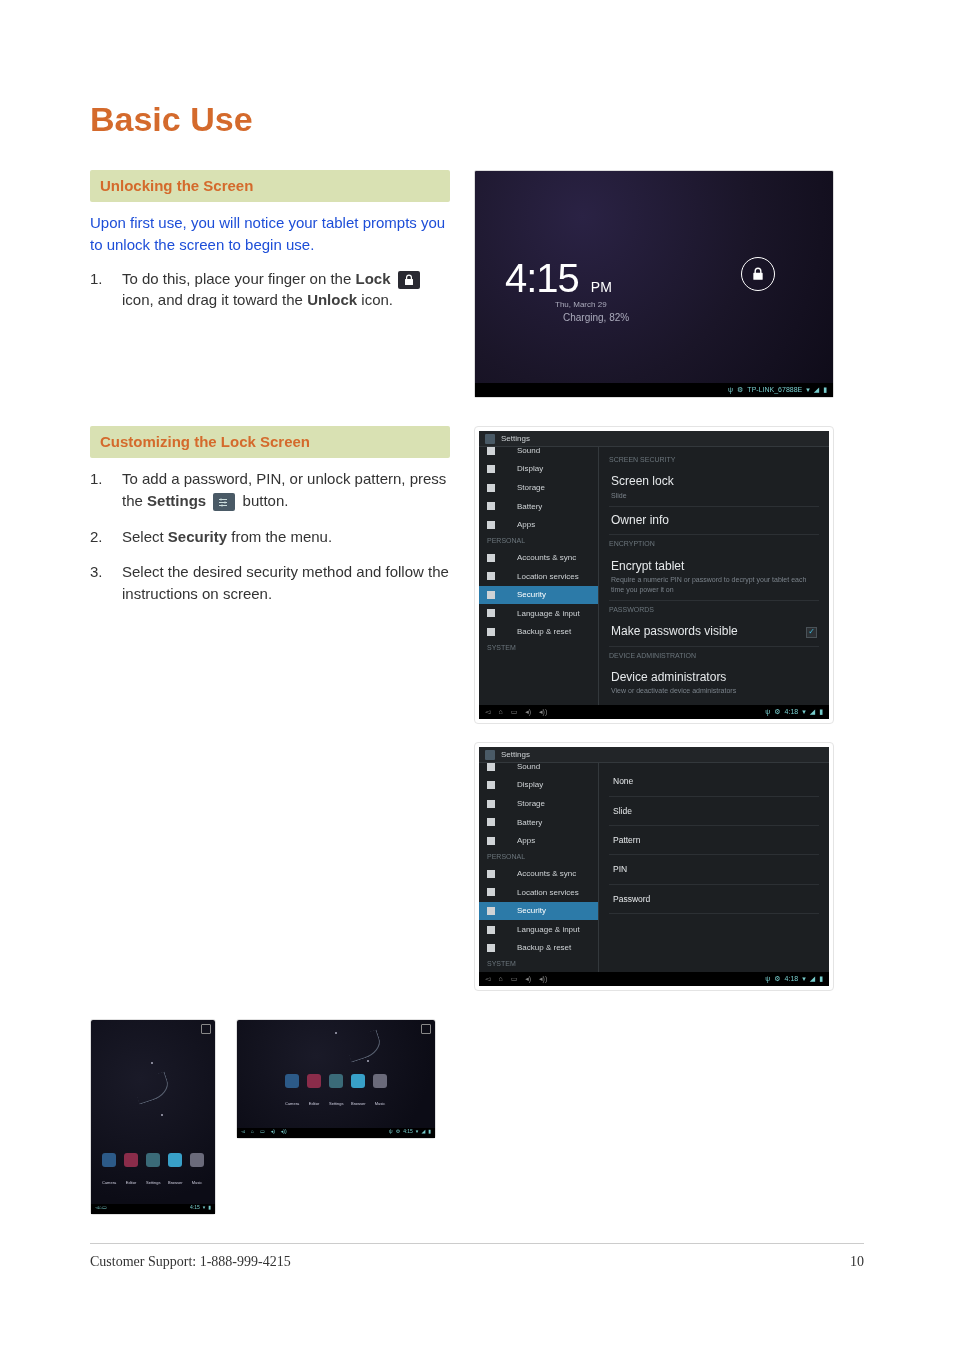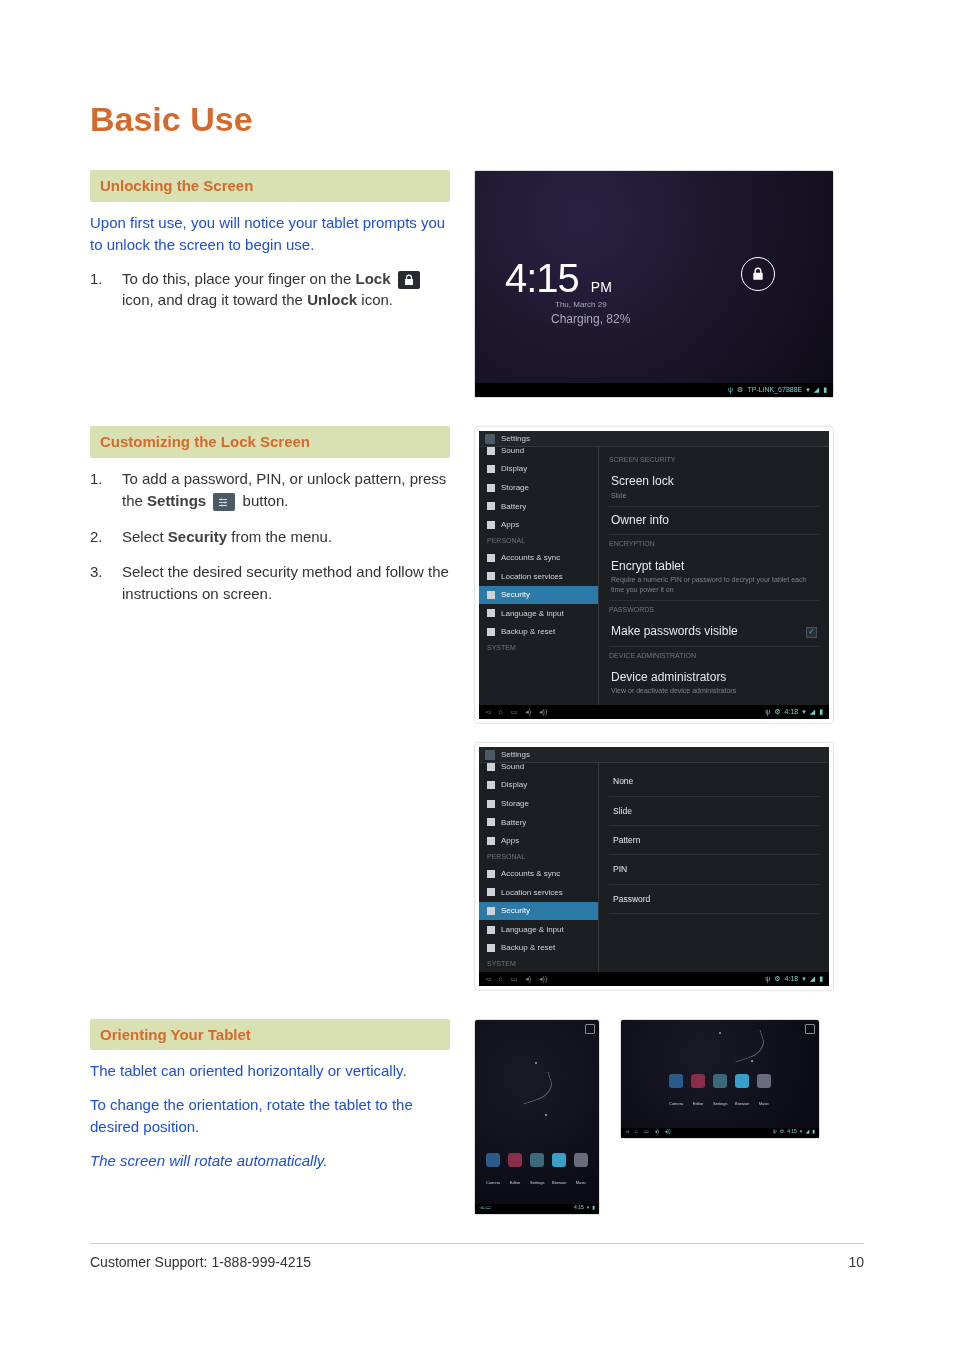--- a/index.html
+++ b/index.html
@@ -11,41 +11,41 @@
   .right-col { flex: 1; }
   p { color: #1d4ed8; margin-bottom: 12px; }
   ol { list-style: none; padding-left: 0; }
   ol li { display: flex; margin-bottom: 14px; }
   .li-num { width: 32px; flex: 0 0 32px; }
   .li-body { flex: 1; }
   .kw { color: #404040; font-weight: 700; }
   .inline-icon { display: inline-flex; align-items: center; justify-content: center; width: 22px; height: 18px; background: #2a2a32; border-radius: 2px; vertical-align: middle; margin: 0 3px; }
   .inline-icon.sett { background: #4a5a66; }
   .italic { font-style: italic; }
-  .footer { display: flex; justify-content: space-between; border-top: 1px solid #ccc; margin-top: 28px; padding-top: 8px; font-size: 14px; color: #333; }
+  .footer { display: flex; justify-content: space-between; border-top: 1px solid #ccc; margin-top: 28px; padding-top: 8px; font-size: 14px; color: #333; font-family: Liberation Serif, serif; }
 
   
   .lockscreen { width: 360px; height: 228px; background: radial-gradient(circle at 30% 20%, #2a2244 0%, #1a1528 55%, #0e0b18 100%); border: 1px solid #ddd; border-radius: 2px; position: relative; color: #fff; }
   .ls-time { position: absolute; left: 30px; top: 78px; font-family: "Segoe UI Light", Arial; }
   .ls-time .big { font-size: 40px; font-weight: 200; letter-spacing: -1px; display: inline; }
   .ls-time .ampm { font-size: 14px; margin-left: 12px; }
   .ls-date { position: absolute; left: 80px; top: 128px; font-size: 8px; color: #aab; }
-  .ls-charge { position: absolute; left: 76px; top: 140px; font-size: 12px; color: #aab; text-align: right; }
+  .ls-charge { position: absolute; left: 88px; top: 140px; font-size: 10px; color: #aab; text-align: right; }
   .ls-ring { position: absolute; right: 58px; top: 86px; width: 34px; height: 34px; border: 1.5px solid #fff; border-radius: 50%; display: flex; align-items: center; justify-content: center; }
   .ls-bar { position: absolute; bottom: 0; left: 0; right: 0; height: 14px; background: #000; display: flex; align-items: center; justify-content: flex-end; padding: 0 6px; gap: 4px; font-size: 7px; color: #7cc; }
 
   
   .settingsbox { width: 360px; border: 1px solid #e4e4e4; border-radius: 4px; padding: 4px; background: #fff; }
   .settings { background: #1c1f22; color: #cfd3d6; font-size: 8px; position: relative; }
   .settings-head { display: flex; align-items: center; gap: 6px; height: 16px; padding: 0 6px; background: #222528; border-bottom: 1px solid #33383c; }
   .settings-head .hicon { width: 10px; height: 10px; background: #4a5a66; border-radius: 1px; }
   .settings-body { display: flex; min-height: 188px; }
   .s-left { width: 120px; border-right: 1px solid #33383c; }
   .s-left .cat { padding: 2px 8px; color: #6b757c; font-size: 7px; text-transform: uppercase; }
-  .s-left .item { display: flex; align-items: center; gap: 6px; padding: 3.5px 8px; color: #cfd3d6; }
+  .s-left .item { display: flex; align-items: center; gap: 22px; padding: 3.5px 8px; color: #cfd3d6; }
   .s-left .item.sel { background: #2c7aa8; color: #fff; }
   .s-left .micon { width: 8px; height: 8px; display: inline-block; background: #cfd3d6; }
   .s-right { flex: 1; padding: 4px 10px; }
   .s-right .hdr { color: #6b757c; font-size: 7px; margin: 4px 0 3px; text-transform: uppercase; }
   .s-right .opt { padding: 5px 2px; border-bottom: 1px solid #2c3034; }
   .s-right .opt .t1 { color: #e6e9eb; font-size: 12px; }
   .s-right .opt .t2 { color: #7a828a; font-size: 7px; }
   .s-right .opt.chk { display: flex; justify-content: space-between; align-items: center; }
   .chkbox { width: 11px; height: 11px; border: 1px solid #4a5258; background: #2c3034; display: flex; align-items: center; justify-content: center; color: #3fb8d8; font-size: 8px; }
   .navbar { height: 14px; background: #000; display: flex; align-items: center; justify-content: space-between; padding: 0 6px; color: #7cc; font-size: 7px; }
@@ -332,26 +332,20 @@
             <span>◢</span>
             <span>▮</span>
           </div>
         </div>
       </div>
     </div>
   </div>
 </div>
 
 <div class="row" style="margin-top:10px">
-  <div class="left-col">
-    <div class="section-header">Orienting Your Tablet</div>
-    <p>The tablet can oriented horizontally or vertically.</p>
-    <p>To change the orientation, rotate the tablet to the desired position.</p>
-    <p class="italic">The screen will rotate automatically.</p>
-  </div>
   <div class="right-col">
     <div class="homerow">
       <div class="home v">
         <div class="apps-btn"></div>
         <div class="swoosh"></div>
         <div class="dot" style="top:42px;left:60px"></div>
         <div class="dot" style="top:94px;left:70px"></div>
         <div class="grid" id="apps-v">
             <div class="app"><span class="aicon" style="background: rgb(44, 90, 136);"></span><span class="albl">Camera</span></div>
             <div class="app"><span class="aicon" style="background: rgb(138, 44, 74);"></span><span class="albl">Editor</span></div>

